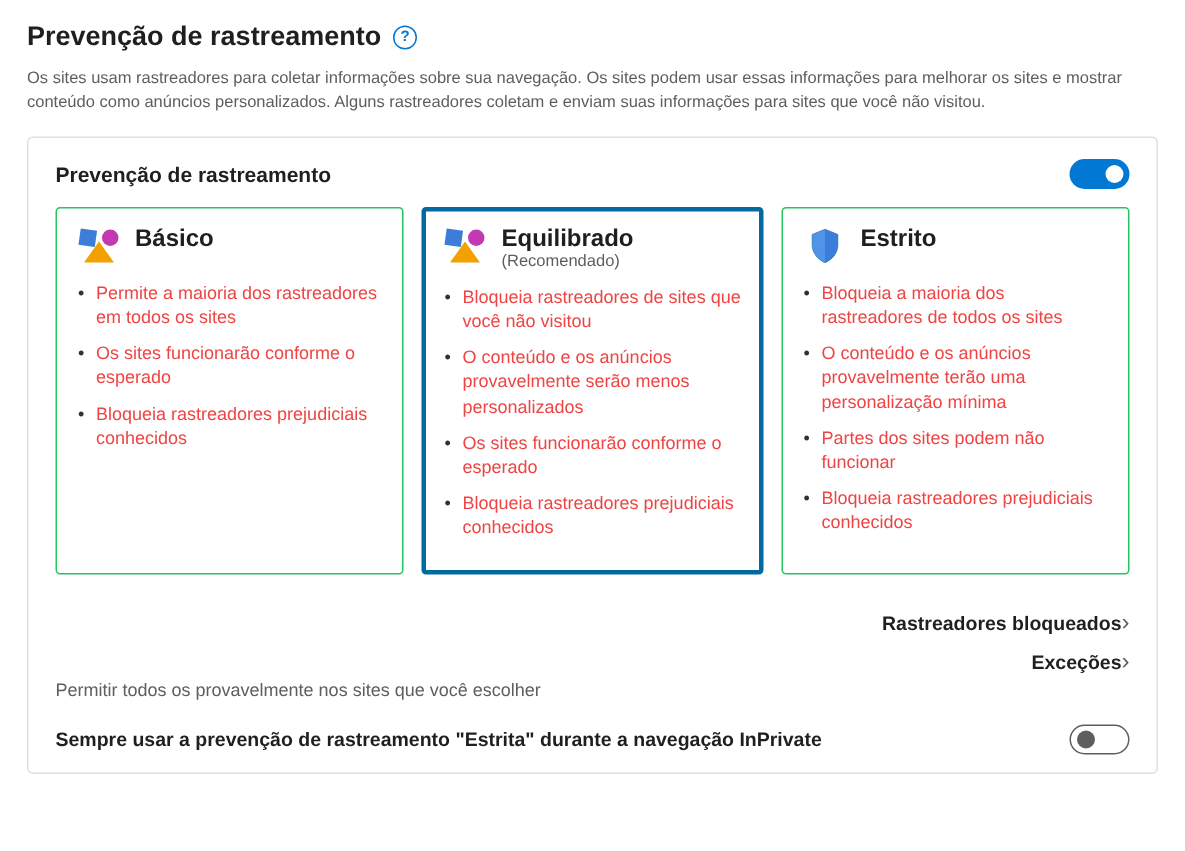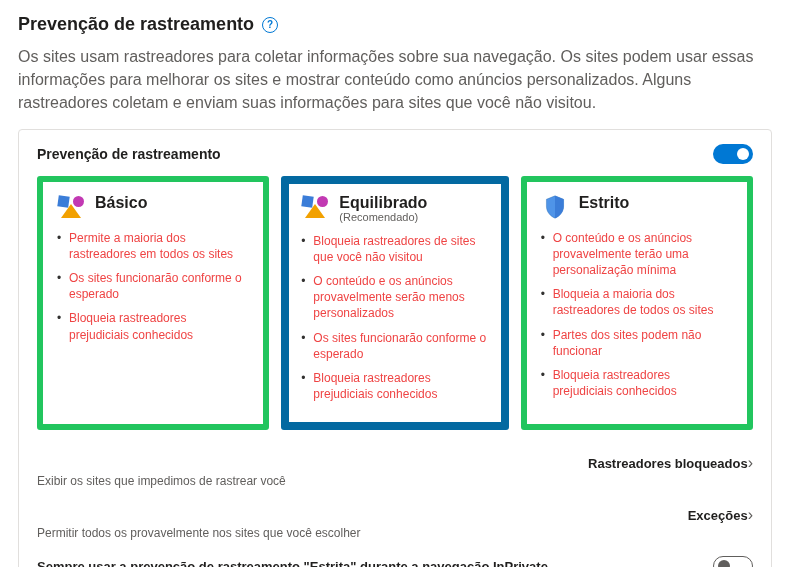--- a/index.html
+++ b/index.html
@@ -26,21 +26,21 @@
       border-radius: 50%;
       color: #0078d4;
       font-size: 10px;
       display: inline-flex;
       align-items: center;
       justify-content: center;
       font-weight: 600;
     }
     .description {
       color: #605e5c;
-      font-size: 16px;
+      font-size: 11px;
       line-height: 1.45;
       margin-bottom: 14px;
       max-width: 760px;
     }
     .panel {
       border: 1px solid #e1dfdd;
       border-radius: 4px;
       padding: 14px 18px 8px 18px;
     }
     .section-header {
@@ -70,27 +70,27 @@
     }
     .toggle.on .knob { background: #fff; right: 4px; }
     .toggle.off .knob { background: #605e5c; left: 4px; top: 3px; }
     .cards {
       display: flex;
       gap: 12px;
       margin-bottom: 18px;
     }
     .card {
       flex: 1;
-      border: 6px solid #22c55e;
+      border: 1px solid #22c55e;
       border-radius: 3px;
       padding: 12px 14px 14px 14px;
       cursor: pointer;
     }
     .card.selected {
-      border: 8px solid #0369a1;
+      border: 3px solid #0369a1;
       padding: 10px 7px 12px 12px;
     }
     .card-header {
       display: flex;
       align-items: flex-start;
       gap: 10px;
       margin-bottom: 10px;
     }
     .card-icon-wrap {
       width: 28px; height: 26px;
@@ -251,34 +251,33 @@
           <svg viewBox="0 0 24 28">
               <path d="M12 1 L22 5 V13 C22 20 17 25 12 27 C7 25 2 20 2 13 V5 Z" fill="#4f94e8" stroke="#2b6cb0" stroke-width="0.5"></path>
               <path d="M12 1 L12 27 C17 25 22 20 22 13 V5 Z" fill="#3b7dd8"></path>
             </svg>
         </div>
         <div class="card-title-wrap">
           <span class="card-title">Estrito</span>
         </div>
       </div>
       <ul>
+        <li>Bloqueia a maioria dos rastreadores de todos os sites</li>
         <li>O conteúdo e os anúncios provavelmente terão uma personalização mínima</li>
-        <li>Bloqueia a maioria dos rastreadores de todos os sites</li>
         <li>Partes dos sites podem não funcionar</li>
         <li>Bloqueia rastreadores prejudiciais conhecidos</li>
       </ul>
     </div>
 
   </div>
 
   <div class="link-row">
     <span class="link-title">Rastreadores bloqueados</span>
     <span class="chevron">›</span>
   </div>
-  <div class="link-desc">Exibir os sites que impedimos de rastrear você</div>
 
   <div class="link-row">
     <span class="link-title">Exceções</span>
     <span class="chevron">›</span>
   </div>
   <div class="link-desc">Permitir todos os provavelmente nos sites que você escolher</div>
 
   <div class="bottom-row">
     <span class="bottom-label">Sempre usar a prevenção de rastreamento "Estrita" durante a navegação InPrivate</span>
     <div class="toggle off">

